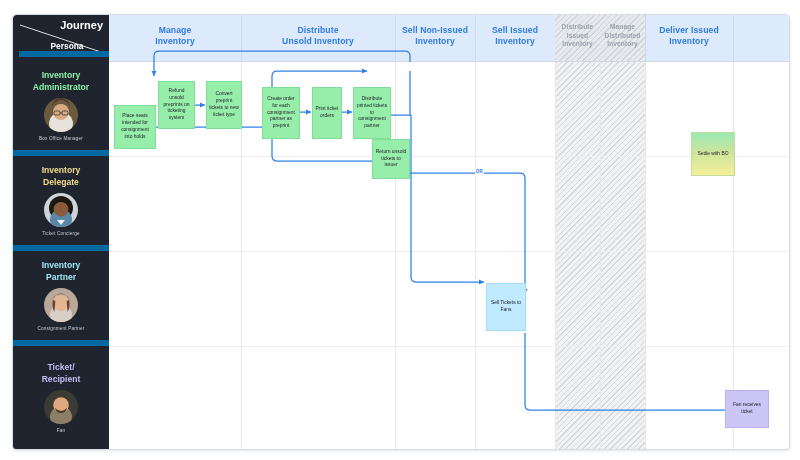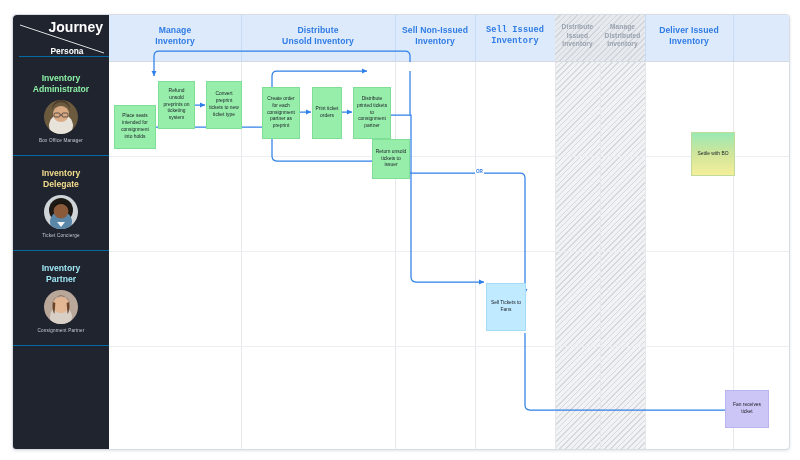--- a/index.html
+++ b/index.html
@@ -18,29 +18,29 @@
   .col-hdr{position:absolute;top:0;height:42px;display:flex;align-items:center;
            justify-content:center;text-align:center;color:#2f7be4;
            font-size:8.6px;font-weight:bold;line-height:1.28;letter-spacing:.1px;
            padding:0 3px;box-sizing:border-box;}
   .col-hdr.dim{color:#9aa2ad;font-size:6.6px;font-weight:bold;}
 
   
   .corner{position:absolute;left:0;top:0;width:96px;height:46px;background:#20242f;
           border-top-left-radius:4px;z-index:6;overflow:hidden;}
   .corner .journey{position:absolute;right:6px;top:4px;color:#ffffff;
-                   font-size:14px;font-weight:bold;}
+                   font-size:11px;font-weight:bold;}
   .corner .persona{position:absolute;left:6px;bottom:4px;color:#ffffff;
                    font-size:8.4px;font-weight:bold;}
   .corner .slash{position:absolute;left:5px;top:6px;width:88px;height:36px;}
 
   
   .sidebar{position:absolute;left:0;top:46px;width:96px;bottom:0;background:#20242f;z-index:5;}
   .persona{position:absolute;left:0;width:96px;box-sizing:border-box;
-           border-bottom:1px solid #0369a1;display:flex;flex-direction:column;
+           border-bottom:6px solid #0369a1;display:flex;flex-direction:column;
            align-items:center;justify-content:center;}
   .p-title{font-size:8.6px;font-weight:bold;line-height:1.3;text-align:center;
            margin-bottom:5px;}
   .p-sub{font-size:4.6px;color:#c8cdd6;margin-top:4px;letter-spacing:.2px;}
   .avatar{width:34px;height:34px;border-radius:50%;overflow:hidden;position:relative;}
   .avatar .sk{position:absolute;left:0;top:0;width:100%;height:100%;}
 
   
   .vline{position:absolute;top:46px;bottom:0;width:1px;background:#e6e8ec;}
   .hline{position:absolute;left:96px;right:0;height:1px;background:#eceef1;}
@@ -87,21 +87,21 @@
 
     <div class="col-hdr" style="left:96px;width:132px;">
         <span>Manage<br>Inventory</span>
       </div>
     <div class="col-hdr" style="left:228px;width:154px;">
         <span>Distribute<br>Unsold Inventory</span>
       </div>
     <div class="col-hdr" style="left:382px;width:80px;">
         <span>Sell Non-Issued<br>Inventory</span>
       </div>
-    <div class="col-hdr" style="left:462px;width:80px;font-family:Liberation Mono, monospace;">
+    <div class="col-hdr" style="left:462px;width:80px;">
         <span>Sell Issued<br>Inventory</span>
       </div>
     <div class="col-hdr dim" style="left:542px;width:45px;">
         <span>Distribute<br>Issued<br>Inventory</span>
       </div>
     <div class="col-hdr dim" style="left:587px;width:45px;">
         <span>Manage<br>Distributed<br>Inventory</span>
       </div>
     <div class="col-hdr" style="left:632px;width:88px;text-align:center;">
         <span>Deliver Issued<br>Inventory</span>
@@ -251,16 +251,29 @@
             <circle cx="17" cy="27" r="11" fill="#d8cfc6"></circle>
             <circle cx="17" cy="15" r="8" fill="#e3b694"></circle>
             <path d="M8.6 14 a8.4 8.4 0 0 1 16.8 0 q0 -8 -8.4 -8 q-8.4 0 -8.4 8z" fill="#6b4429"></path>
             <path d="M8.8 12 q-1 8 1.6 12 l1 -11z" fill="#6b4429"></path>
             <path d="M25.2 12 q1 8 -1.6 12 l-1 -11z" fill="#6b4429"></path>
           </svg>
           </div>
         <div class="p-sub">Consignment Partner</div>
       </div>
 
+      <div class="persona" style="top:285px;height:103px;border-bottom:none;">
+        <div class="p-title" style="color:#c3bdf2;">Ticket/<br>Recipient</div>
+        <div class="avatar">
+          <svg class="sk" viewBox="0 0 34 34">
+              <rect width="34" height="34" fill="#3b3a33"></rect>
+            <circle cx="17" cy="27" r="11" fill="#8d7f66"></circle>
+            <circle cx="17" cy="15" r="7.8" fill="#dfa87e"></circle>
+            <path d="M9.2 13 a7.8 7.8 0 0 1 15.6 0 q0 -7.6 -7.8 -7.6 q-7.8 0 -7.8 7.6z" fill="#4a3a28"></path>
+            <path d="M11 18 q6 6 12 0 q-1 5 -6 5 q-5 0 -6 -5z" fill="#4a3a28"></path>
+          </svg>
+          </div>
+        <div class="p-sub">Fan</div>
+      </div>
 
     </div>
   </div>
 </div>
 
 </body></html>

